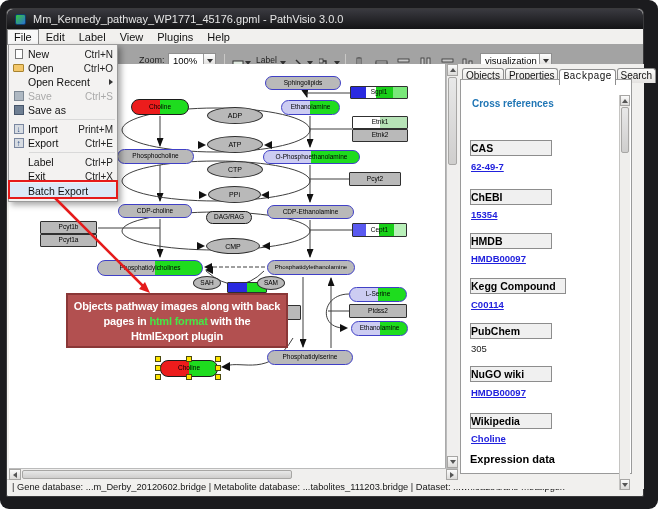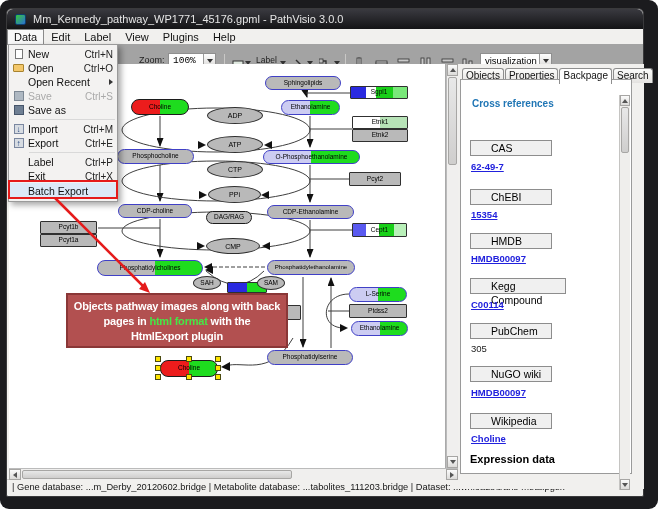--- a/index.html
+++ b/index.html
@@ -51,24 +51,24 @@
   .sbtn{position:absolute;background:linear-gradient(#fbfbfb,#dcdbd9);border:1px solid #a7a6a4;display:flex;align-items:center;justify-content:center;}
   .thumb{position:absolute;background:linear-gradient(#e8e8e8,#cfcecd);border:1px solid #a7a6a4;border-radius:2px;}
   .tri-up{width:0;height:0;border-left:3px solid transparent;border-right:3px solid transparent;border-bottom:4px solid #555;}
   .tri-down{width:0;height:0;border-left:3px solid transparent;border-right:3px solid transparent;border-top:4px solid #555;}
   .tri-left{width:0;height:0;border-top:3px solid transparent;border-bottom:3px solid transparent;border-right:4px solid #555;}
   .tri-right{width:0;height:0;border-top:3px solid transparent;border-bottom:3px solid transparent;border-left:4px solid #555;}
   
   .sidepanel{position:absolute;left:451px;top:55px;width:186px;height:425px;background:#f1f0ee;z-index:5;}
   .tabs{position:absolute;left:4px;top:1px;height:15px;white-space:nowrap;}
   .tab{display:inline-block;padding:1px 3px;border:1px solid #8e8e8e;border-bottom:none;background:linear-gradient(#fbfbfa,#e4e2e0);border-radius:3px 3px 0 0;font-size:10px;color:#111;margin-right:1px;line-height:12px;}
-  .tab.active{background:#fff;position:relative;z-index:2;padding-bottom:2px;}
+  .tab.active{background:#fff;position:relative;z-index:2;padding-bottom:2px;font-family:Liberation Mono, monospace;}
   .panelbody{position:absolute;left:2px;top:15px;width:172px;height:395px;background:#fff;border:1px solid #9a9a9a;}
   .xref-heading{position:absolute;left:11px;top:18px;color:#2076b5;font-weight:bold;font-size:10px;}
-  .xhead{position:absolute;left:9px;width:82px;height:16px;background:#f0f0f0;border:1px solid #8d8d8d;font-weight:normal;font-size:10.5px;line-height:14px;padding-left:20px;color:#000;}
+  .xhead{position:absolute;left:9px;width:82px;height:16px;background:#f0f0f0;border:1px solid #8d8d8d;font-weight:bold;font-size:10.5px;line-height:14px;padding-left:0;color:#000;}
   .xval{position:absolute;left:10px;font-size:9.5px;font-weight:bold;color:#2121dd;text-decoration:underline;}
   .xval.plain{color:#222;text-decoration:none;font-weight:normal;}
   .xfooter{position:absolute;left:9px;font-weight:bold;font-size:11px;color:#000;}
   .pscroll{position:absolute;right:1px;top:15px;width:11px;height:395px;background:#efeeec;border-left:1px solid #c5c4c2;}
   
   .statusbar{position:absolute;left:0;right:0;bottom:1px;height:16px;background:#f1f0ee;border-top:1px solid #c9c8c6;font-size:9.3px;color:#161616;line-height:15px;padding-left:5px;white-space:nowrap;overflow:hidden;}
   .anno{position:absolute;left:0;top:0;z-index:9;pointer-events:none;}
 </style>
 </head>
 <body>
@@ -76,26 +76,26 @@
 <div class="screen">
   <div class="frame"></div>
 
   <div class="window">
     <div class="titlebar">
       <div class="appicon"></div>
       <div class="titletext">Mm_Kennedy_pathway_WP1771_45176.gpml - PathVisio 3.0.0</div>
     </div>
 
     <div class="menubar">
-      <span class="focused">Data</span><span>Edit</span><span>Label</span><span>View</span><span>Plugins</span><span>Help</span>
+      <span class="focused">File</span><span>Edit</span><span>Label</span><span>View</span><span>Plugins</span><span>Help</span>
     </div>
 
     <div class="toolbar">
       <span class="tbitem" style="left:121px;">Zoom:</span>
-      <div class="combo" style="left:150px;top:9px;width:48px;font-family:Liberation Mono, monospace;">
+      <div class="combo" style="left:150px;top:9px;width:48px;">
         <span>100%</span>
         <span class="cbtn">
             <span class="car"></span>
           </span>
       </div>
       <div class="tsep" style="left:206px;"></div>
       <div class="tbicon" style="left:212px;">
           <svg width="12" height="10">
             <rect x="1" y="2" width="10" height="6" fill="#dfe8df" stroke="#333"></rect>
           </svg>
@@ -345,21 +345,21 @@
           <span class="ic-floppy"></span>
         </span>
         <span class="mlabel">Save as</span>
       </div>
     <div class="msep"></div>
     <div class="mitem">
         <span class="mico">
           <span class="ic-arr">↓</span>
         </span>
         <span class="mlabel">Import</span>
-        <span class="mshort">Ctrl+M</span>
+        <span class="mshort">Print+M</span>
       </div>
     <div class="mitem">
         <span class="mico">
           <span class="ic-arr">↑</span>
         </span>
         <span class="mlabel">Export</span>
         <span class="mshort">Ctrl+E</span>
       </div>
     <div class="msep"></div>
     <div class="mitem">

